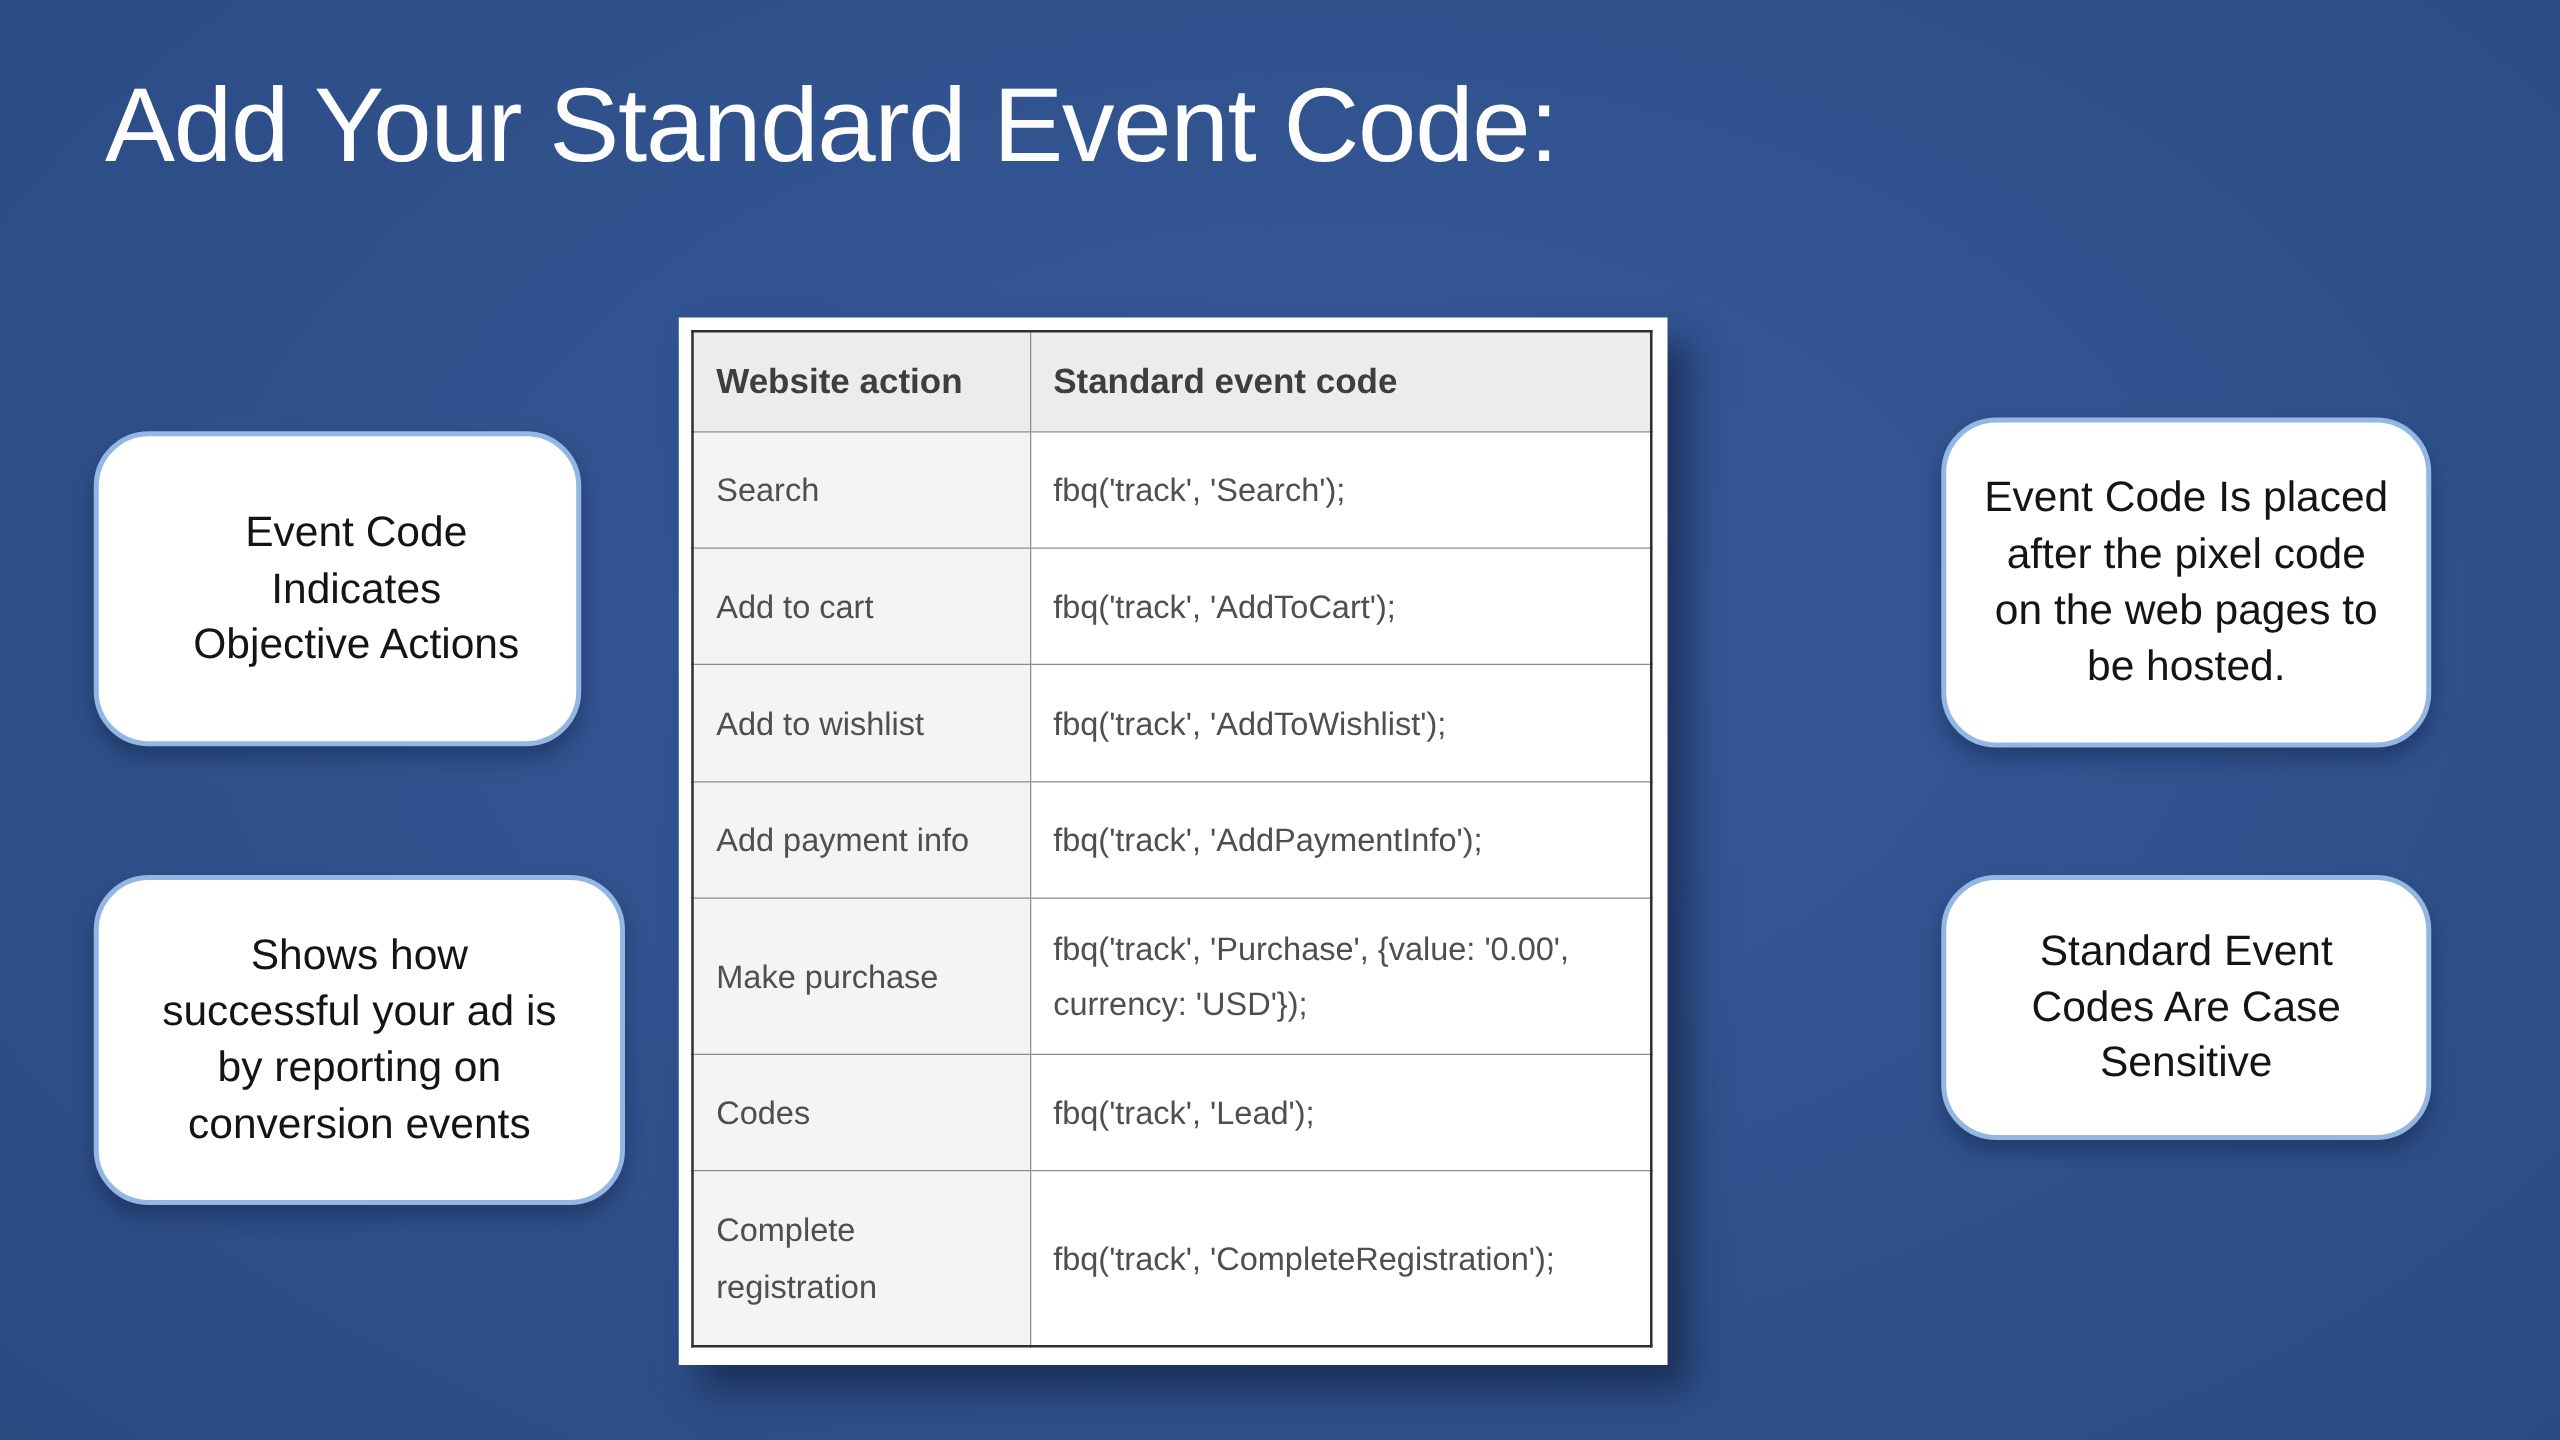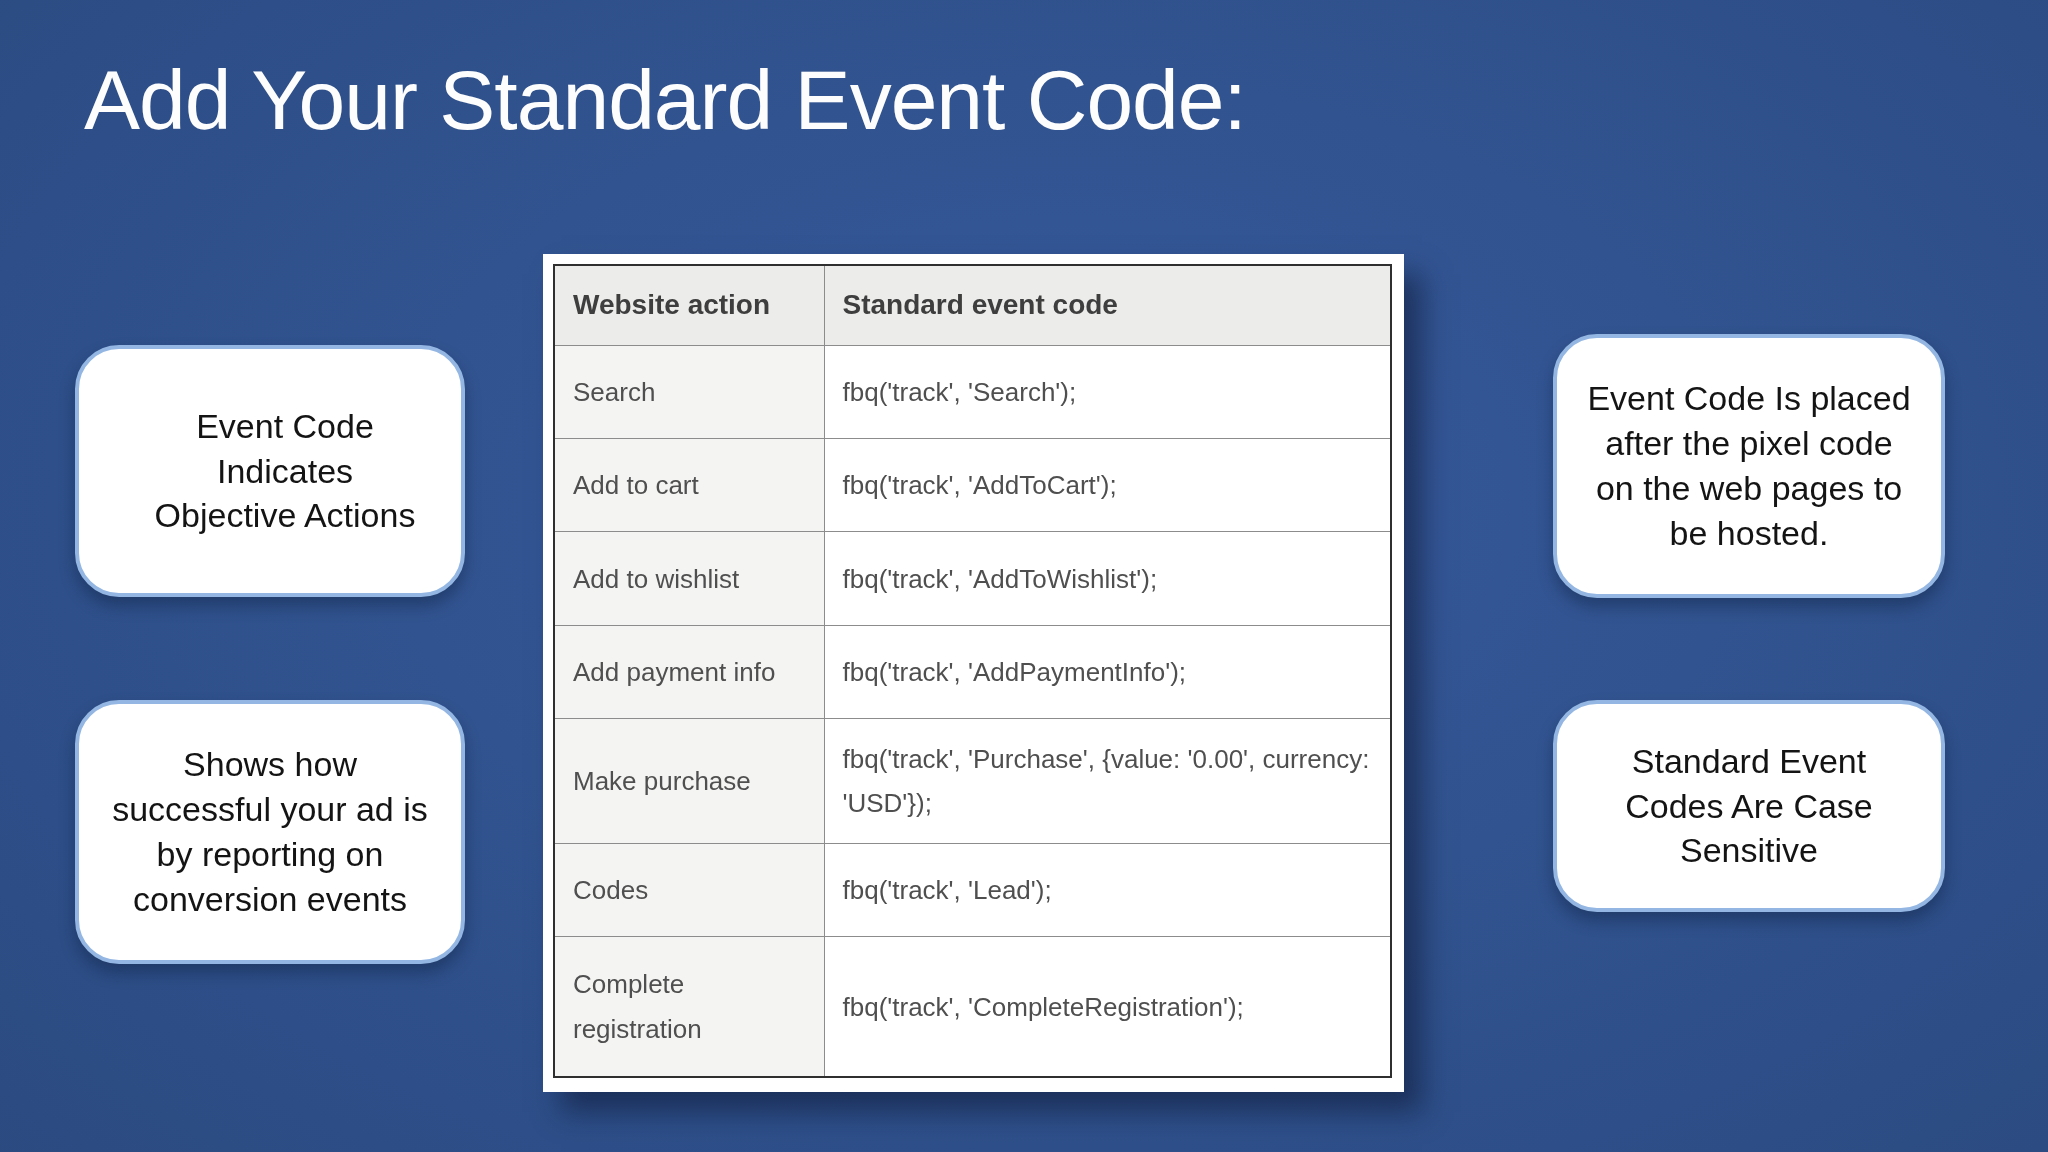--- a/index.html
+++ b/index.html
@@ -20,21 +20,21 @@
     letter-spacing: -1px;
     color: #fdfdfd;
     white-space: nowrap;
   }
 
   
   .table-card {
     position: absolute;
     left: 543px;
     top: 254px;
-    width: 861px;
+    width: 791px;
     height: 838px;
     background: #ffffff;
     padding: 10px 12px 14px 10px;
     box-shadow: 18px 20px 26px rgba(12, 24, 52, 0.55);
   }
   table.event-table {
     width: 100%;
     height: 100%;
     border-collapse: collapse;
     border: 2px solid #2f2f2f;
@@ -76,21 +76,21 @@
     align-items: center;
     justify-content: center;
     text-align: center;
     font-size: 34px;
     line-height: 1.32;
     color: #141414;
     white-space: pre-line;
     padding: 0 18px;
   }
   .note-left-top    { left: 75px;   top: 345px; width: 390px; height: 252px; padding-left: 48px; }
-  .note-left-bottom { left: 75px;   top: 700px; width: 390px; height: 264px; justify-content: center; }
+  .note-left-bottom { left: 75px;   top: 700px; width: 425px; height: 264px; justify-content: center; }
   .note-right-top   { left: 1553px; top: 334px; width: 392px; height: 264px; }
   .note-right-bottom{ left: 1553px; top: 700px; width: 392px; height: 212px; }
 </style>
 </head>
 <body>
 
 <h1 class="slide-title">Add Your Standard Event Code:</h1>
 
 <div class="note-box note-left-top">
   <span>Event Code Indicates

